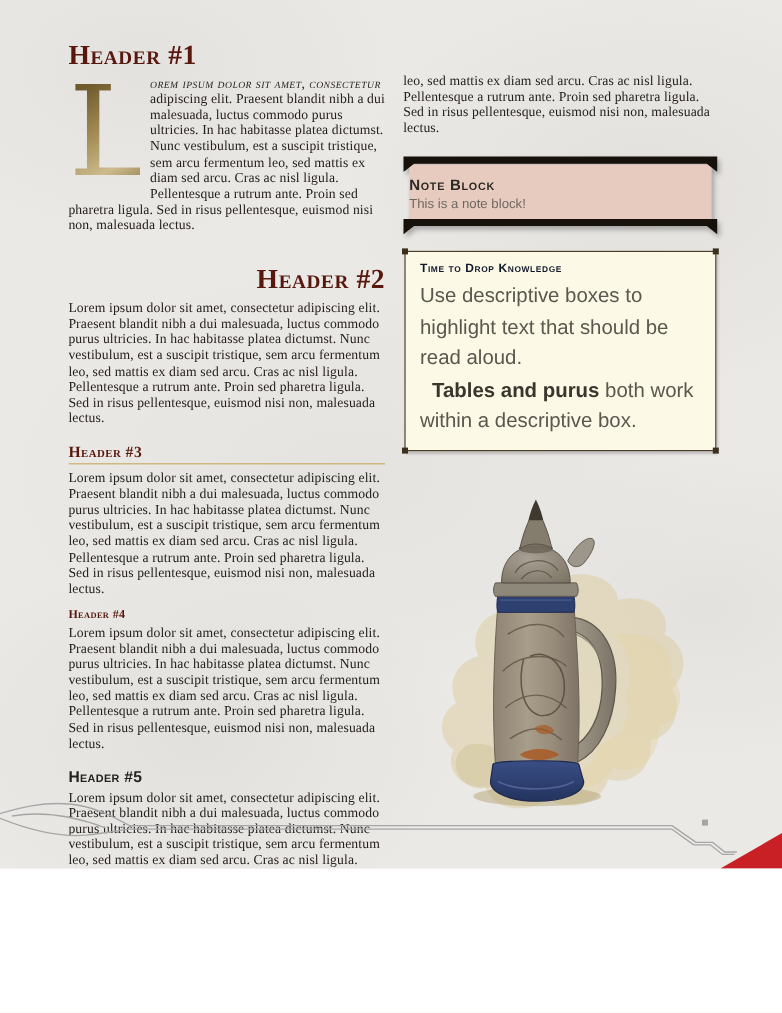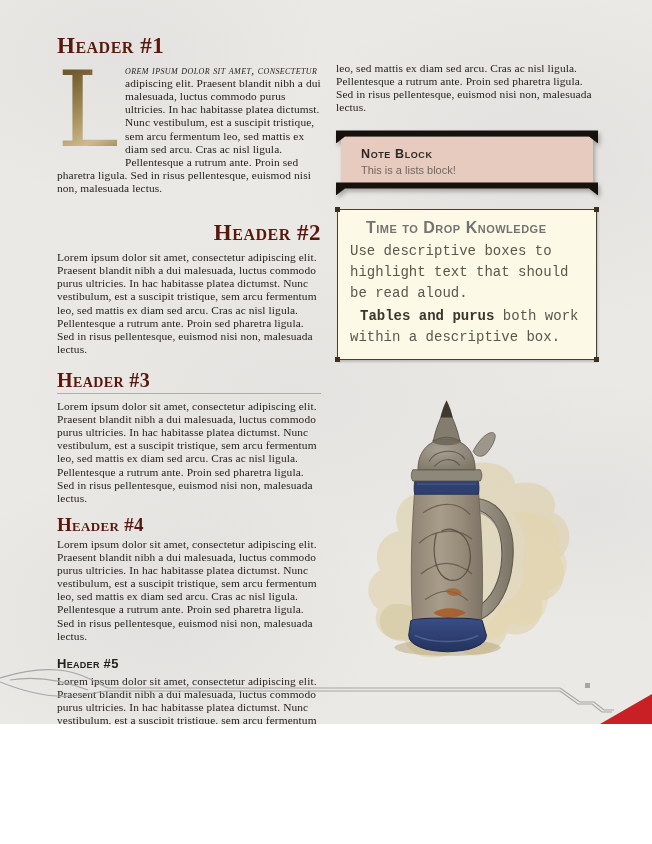--- a/index.html
+++ b/index.html
@@ -36,33 +36,33 @@
     line-height: 1;
     margin: 0 0 7px 0;
     letter-spacing: .5px;
   }
   h1.brand.later { margin-top: 16px; text-align: right; }
   h3.brand {
     font-family: "Liberation Serif", serif;
     font-variant: small-caps;
     font-weight: 700;
     color: #58180d;
-    font-size: 20px;
+    font-size: 13px;
     line-height: 1;
     margin: 14px 0 6px 0;
     padding-bottom: 3px;
     border-bottom: 1px solid #c9ad6a;
     letter-spacing: .4px;
   }
   h4.brand {
     font-family: "Liberation Serif", serif;
     font-variant: small-caps;
     font-weight: 700;
     color: #58180d;
-    font-size: 19px;
+    font-size: 10px;
     line-height: 1;
     margin: 10px 0 4px 0;
     letter-spacing: .3px;
   }
   h5.sans {
     font-family: "Liberation Sans", sans-serif;
     font-variant: small-caps;
     font-weight: 700;
     color: #24211d;
     font-size: 13px;
@@ -101,21 +101,21 @@
     position: relative; z-index: 2; height: 13px; background: #17110c;
     clip-path: polygon(0 0, 100% 0, 100% 100%, calc(100% - 9px) 46%, 9px 46%, 0 100%);
   }
   .nb-bar.nb-bottom {
     clip-path: polygon(0 0, 100% 0, 100% 100%, calc(100% - 9px) 46%, 9px 46%, 0 100%);
   }
   .nb-body {
     position: relative; z-index: 1;
     background: #e7cbbf;
     margin: -6px 5px;
-    padding: 10px 12px 12px 20px;
+    padding: 10px 12px 12px 0;
     font-family: "Liberation Sans", sans-serif;
   }
   .nb-title {
     font-variant: small-caps;
     font-weight: 700;
     font-size: 12.5px;
     color: #2c2824;
     letter-spacing: .6px;
     margin: 0 0 3px 0;
   }
@@ -134,26 +134,26 @@
   .corner-dot {
     position: absolute; width: 5px; height: 5px; background: #3c2f1e;
   }
   .corner-dot.tl { top: -3px; left: -3px; }
   .corner-dot.tr { top: -3px; right: -3px; }
   .corner-dot.bl { bottom: -3px; left: -3px; }
   .corner-dot.br { bottom: -3px; right: -3px; }
   .db-title {
     font-variant: small-caps;
     font-weight: 700;
-    font-size: 16px;
-    color: #737373;
+    font-size: 10px;
+    color: #0f172a;
     letter-spacing: .5px;
-    margin: 0 0 4px 16px;
-  }
-  .db-text { font-size: 14px; line-height: 1.5; color: #5b564e; margin: 0; font-family: Liberation Mono, monospace; }
+    margin: 0 0 4px 0;
+  }
+  .db-text { font-size: 17px; line-height: 1.5; color: #5b564e; margin: 0; }
   .db-text.indent { text-indent: 10px; margin-top: 2px; }
   .db-bold { font-weight: 700; color: #3a352d; }
 
   .stein-wrap { margin-top: 30px; text-align: center; }
 
   .footer-art { position: absolute; left: 0; bottom: 0; width: 652px; height: 60px; }
 </style>
 </head>
 <body>
 
@@ -182,21 +182,21 @@
 
   </div>
 
   <div class="col-right">
     <p class="body-par">leo, sed mattis ex diam sed arcu. Cras ac nisl ligula. Pellentesque a rutrum ante. Proin sed pharetra ligula. Sed in risus pellentesque, euismod nisi non, malesuada lectus.</p>
 
     <div class="note-block">
       <div class="nb-bar nb-top"></div>
       <div class="nb-body">
         <p class="nb-title">Note Block</p>
-        <p class="nb-text">This is a lists block!</p>
+        <p class="nb-text">This is a note block!</p>
       </div>
       <div class="nb-bar nb-bottom"></div>
     </div>
 
     <div class="desc-box">
       <div class="corner-dot tl"></div>
       <div class="corner-dot tr"></div>
       <div class="corner-dot bl"></div>
       <div class="corner-dot br"></div>
       <p class="db-title">Time to Drop Knowledge</p>

